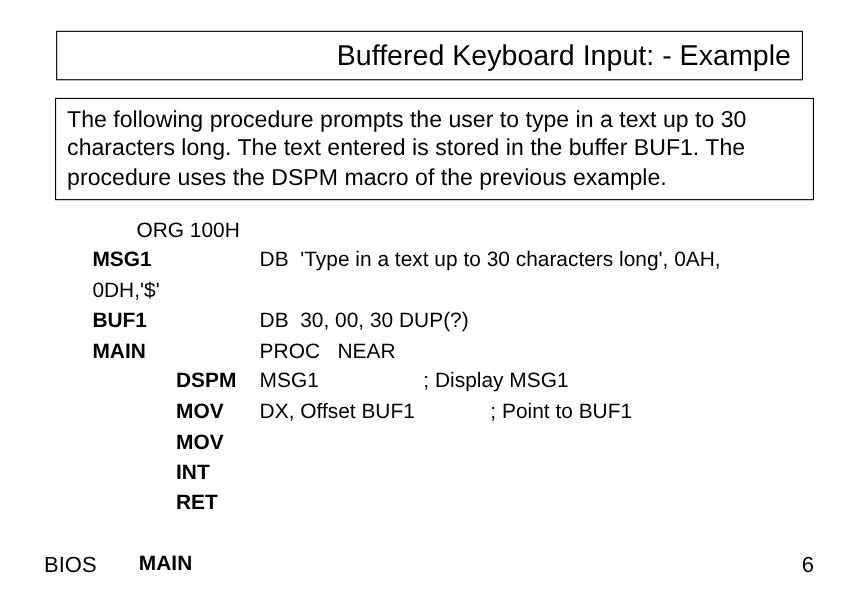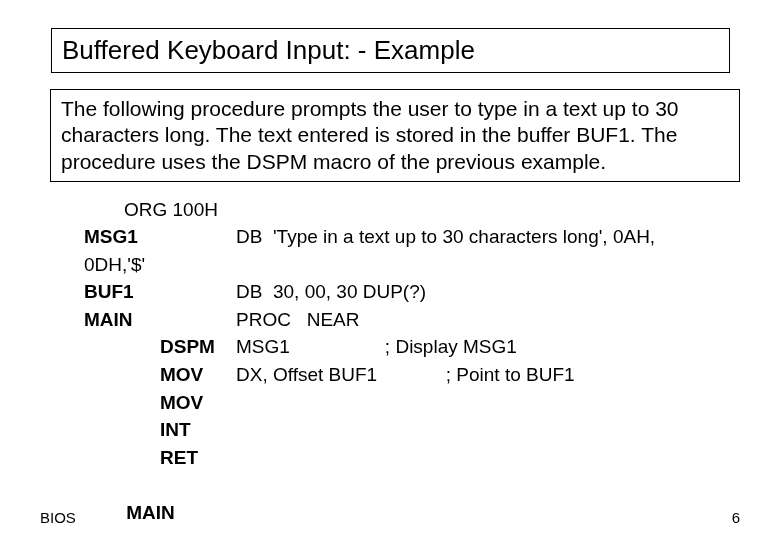--- a/index.html
+++ b/index.html
@@ -16,21 +16,21 @@
   .slide {
     width: 780px;
     height: 540px;
     padding: 28px 40px 18px 40px;
     position: relative;
   }
   .title-box {
     border: 1.5px solid #000;
     padding: 6px 10px;
     margin: 0 10px 16px 11px;
-    text-align: left;
+    text-align: right;
   }
   .title-box h1 {
     margin: 0;
     font-size: 26px;
     font-weight: normal;
   }
   .desc-box {
     border: 1.5px solid #000;
     padding: 6px 10px;
     margin: 0 0 14px 10px;
@@ -54,21 +54,21 @@
   .col-args { flex: 1; }
   .underline-last {
     border-bottom: 1.5px solid #000;
     display: inline-block;
   }
   .footer {
     position: absolute;
     left: 40px;
     right: 40px;
     bottom: 14px;
-    font-size: 15px;
+    font-size: 20px;
     display: flex;
     justify-content: space-between;
   }
 </style>
 </head>
 <body>
 
 <div class="slide">
 
   <div class="title-box">

